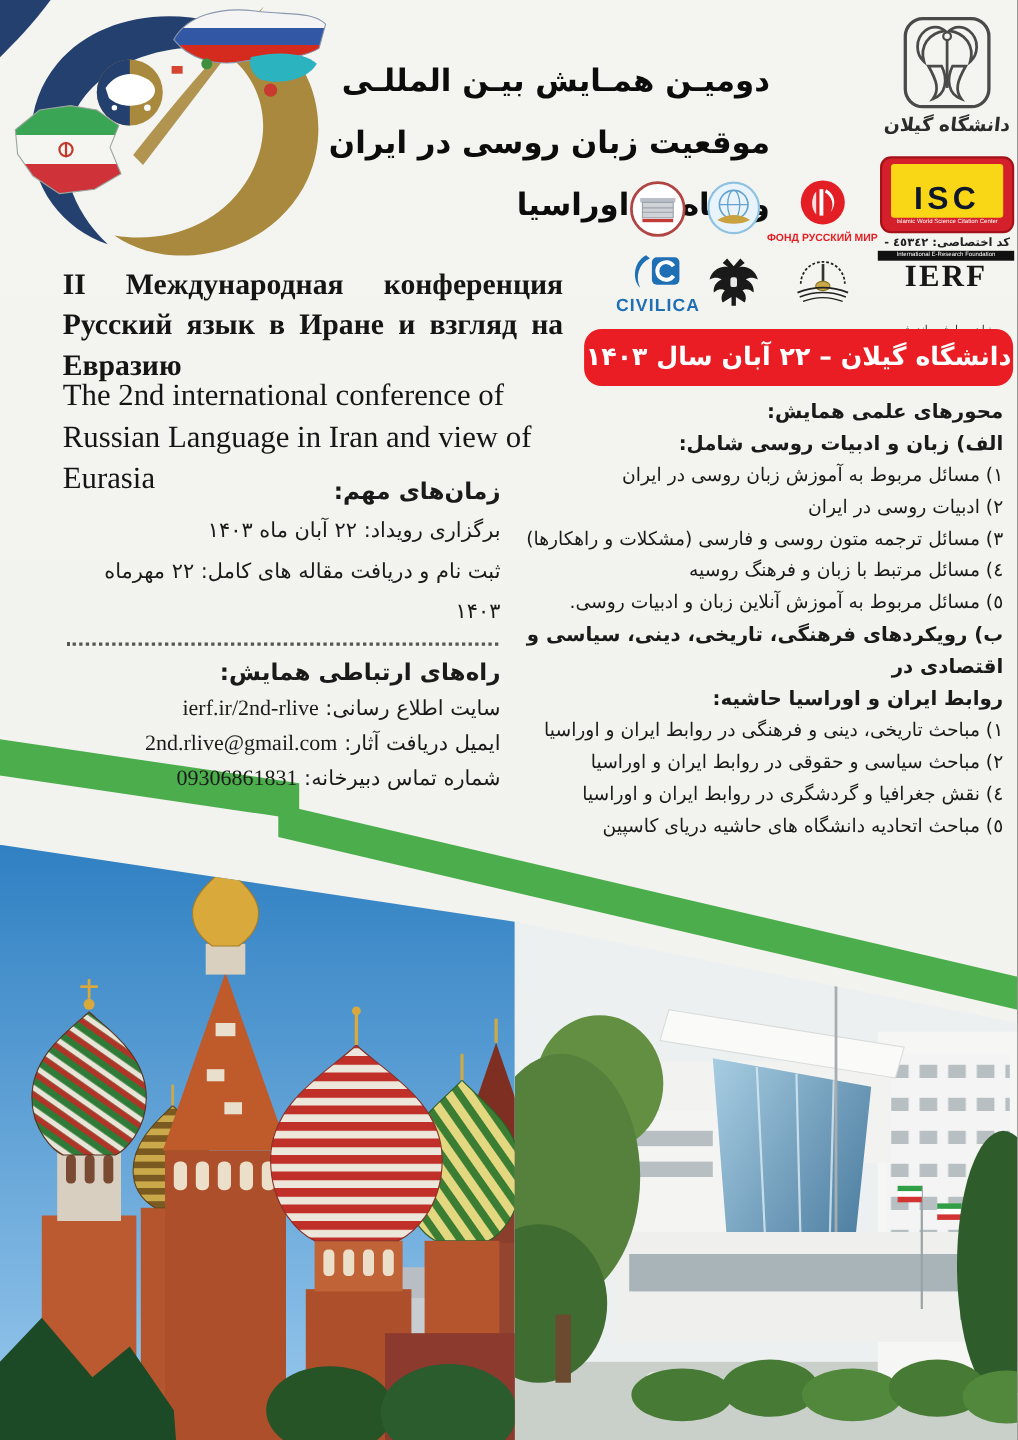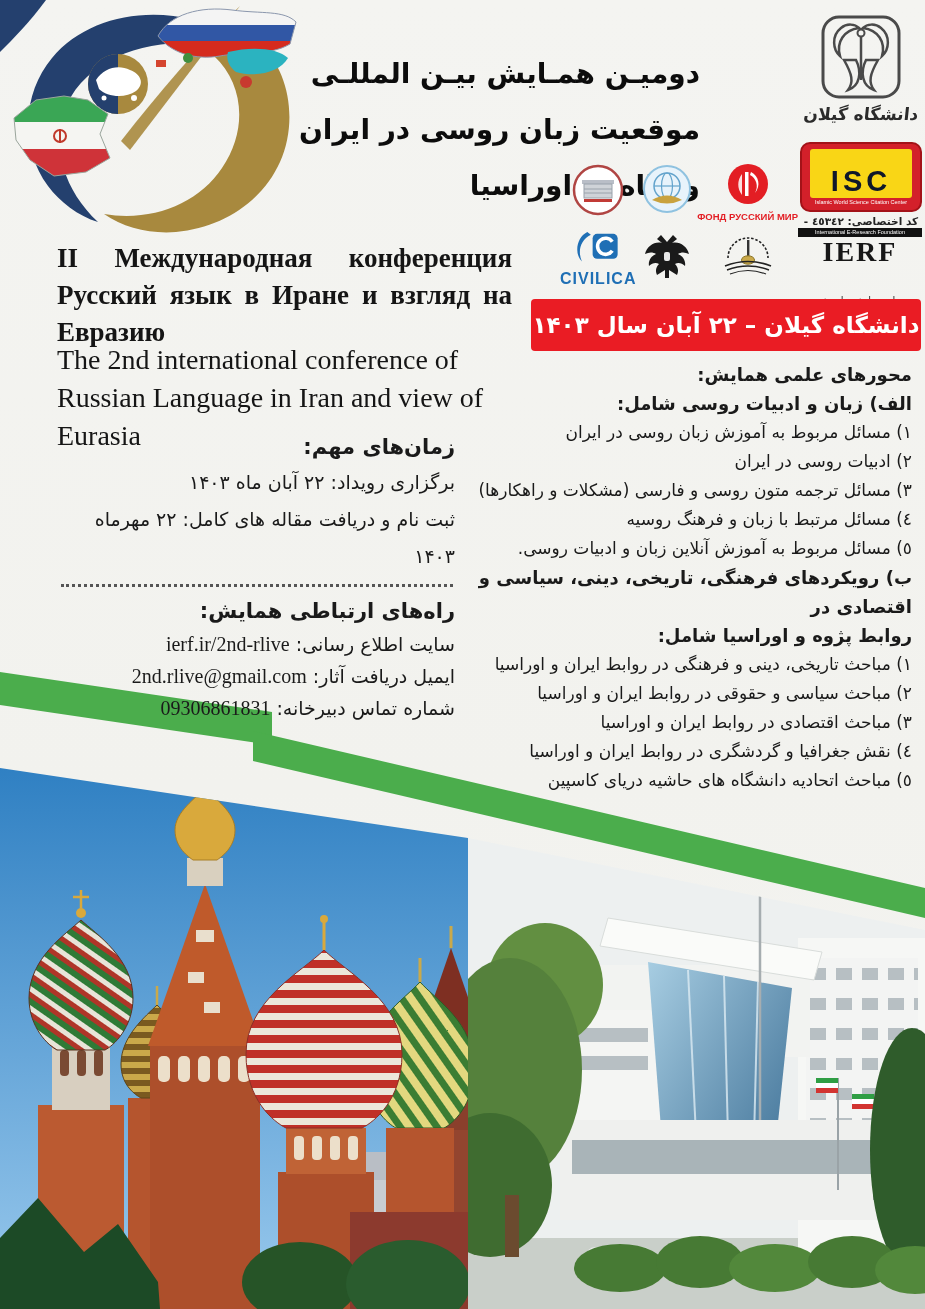--- a/index.html
+++ b/index.html
@@ -13,21 +13,21 @@
   
   .title-fa{top:46px;right:225px;width:480px;text-align:right;direction:rtl;
     font-weight:700;font-size:28px;line-height:56px;color:#0c0c0c;letter-spacing:-.5px;}
   .title-fa .l3{margin-left:0;padding-left:0;margin-right:0;padding-right:0;text-align:right;padding-left:70px;}
   
   .title-ru{top:228px;left:57px;width:455px;font-family:"Liberation Serif",serif;
     font-weight:700;font-size:27px;line-height:37px;color:#151515;text-align:justify;margin-top:12px;}
   .title-en{top:341px;left:57px;width:472px;font-family:"Liberation Serif",serif;
     font-weight:400;font-size:28px;line-height:38px;color:#151515;}
   
-  .banner{top:299px;left:531px;width:390px;height:52px;background:#ea1c24;border-radius:4px;
+  .banner{top:299px;left:531px;width:390px;height:52px;background:#ea1c24;border-radius:16px;
     display:flex;align-items:center;justify-content:center;direction:rtl;
     color:#fff;font-weight:700;font-size:23px;}
   
   .topics{top:360px;right:13px;width:472px;direction:rtl;text-align:right;
     font-size:17px;line-height:29px;color:#1a1a1a;}
   .topics .hd{font-weight:700;font-size:18px;}
   
   .leftcol{top:430px;right:470px;width:400px;direction:rtl;text-align:right;color:#1a1a1a;}
   .leftcol .hd{font-weight:700;font-size:21px;line-height:34px;}
   .leftcol .it{font-size:19px;line-height:37px;}
@@ -378,24 +378,23 @@
 
   <div class="abs topics">
     <div class="hd">محورهای علمی همایش:</div>
     <div class="hd">الف) زبان و ادبیات روسی شامل:</div>
     <div>۱) مسائل مربوط به آموزش زبان روسی در ایران</div>
     <div>۲) ادبیات روسی در ایران</div>
     <div>۳) مسائل ترجمه متون روسی و فارسی (مشکلات و راهکارها)</div>
     <div>٤) مسائل مرتبط با زبان و فرهنگ روسیه</div>
     <div>٥) مسائل مربوط به آموزش آنلاین زبان و ادبیات روسی.</div>
     <div class="hd">ب) رویکردهای فرهنگی، تاریخی، دینی، سیاسی و اقتصادی در</div>
-    <div class="hd">روابط پژوه و اوراسیا شامل:</div>
+    <div class="hd">روابط ایران و اوراسیا حاشیه:</div>
     <div>۱) مباحث تاریخی، دینی و فرهنگی در روابط ایران و اوراسیا</div>
     <div>۲) مباحث سیاسی و حقوقی در روابط ایران و اوراسیا</div>
-    <div>۳) مباحث اقتصادی در روابط ایران و اوراسیا</div>
     <div>٤) نقش جغرافیا و گردشگری در روابط ایران و اوراسیا</div>
     <div>٥) مباحث اتحادیه دانشگاه های حاشیه دریای کاسپین</div>
   </div>
 
   <div class="abs leftcol">
     <div class="hd">زمان‌های مهم:</div>
     <div class="it">برگزاری رویداد: ۲۲ آبان ماه ۱۴۰۳</div>
     <div class="it">ثبت نام و دریافت مقاله های کامل: ۲۲ مهرماه ۱۴۰۳</div>
     <div class="divider"></div>
     <div class="hd">راه‌های ارتباطی همایش:</div>

